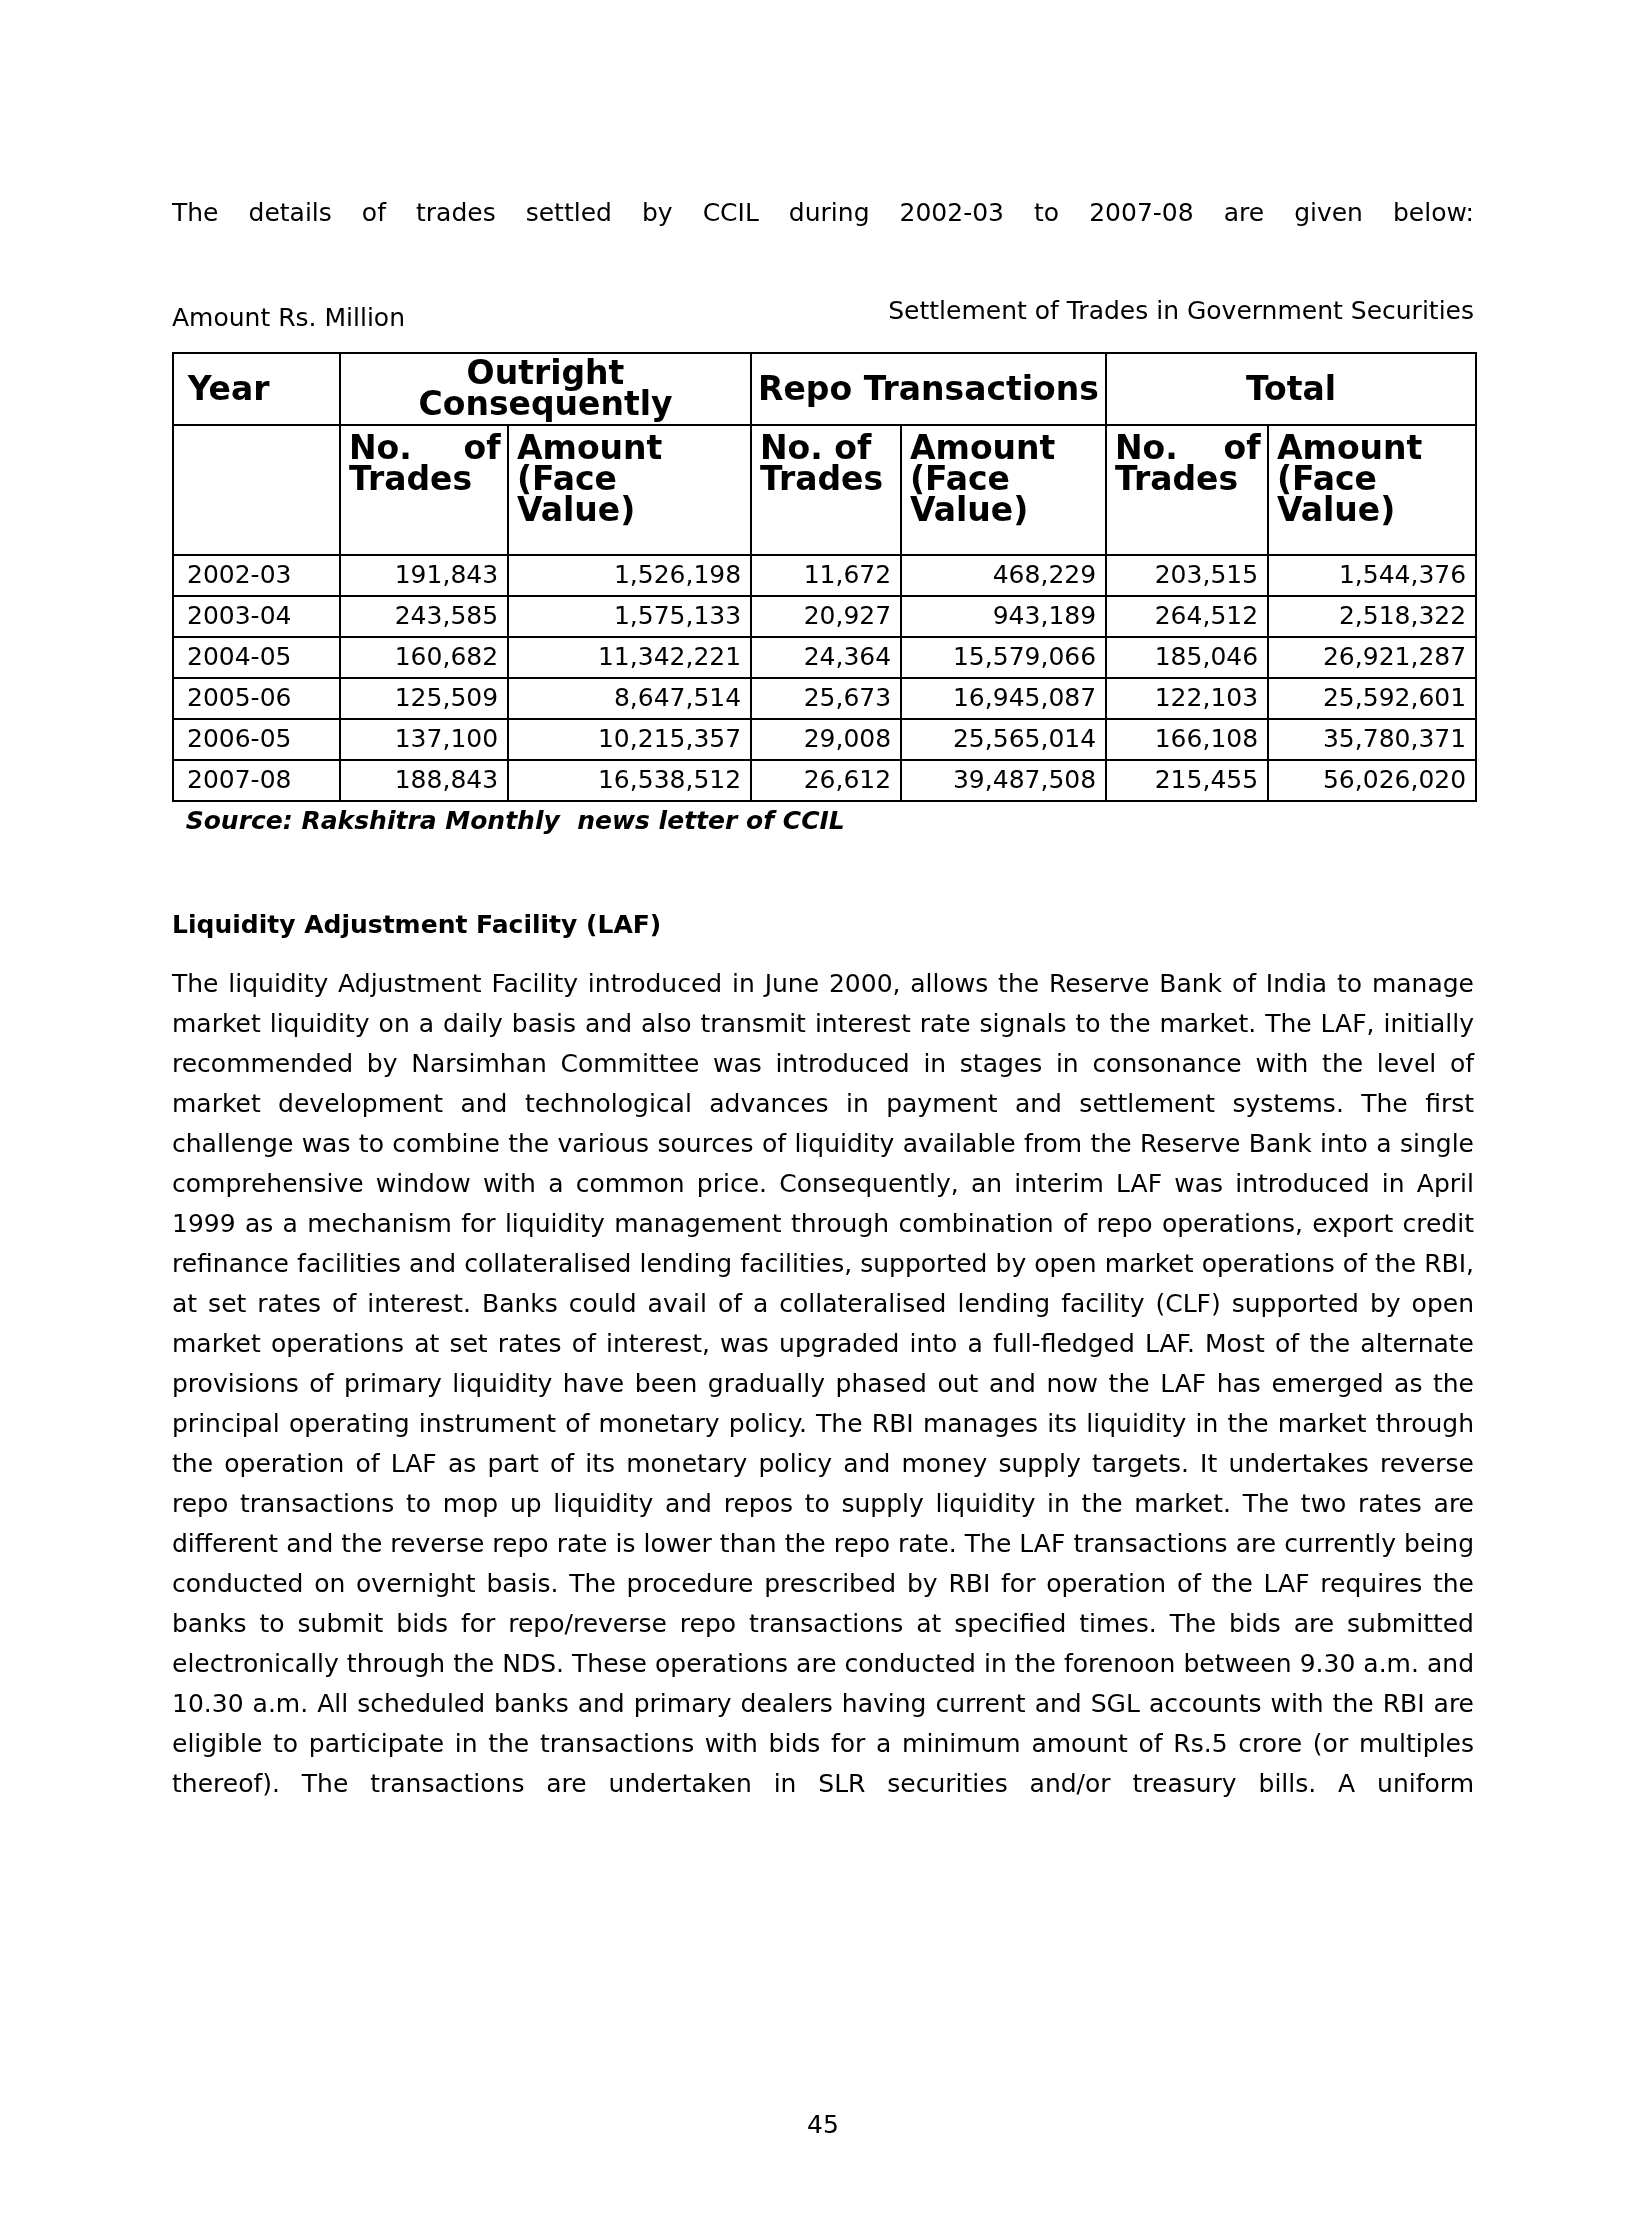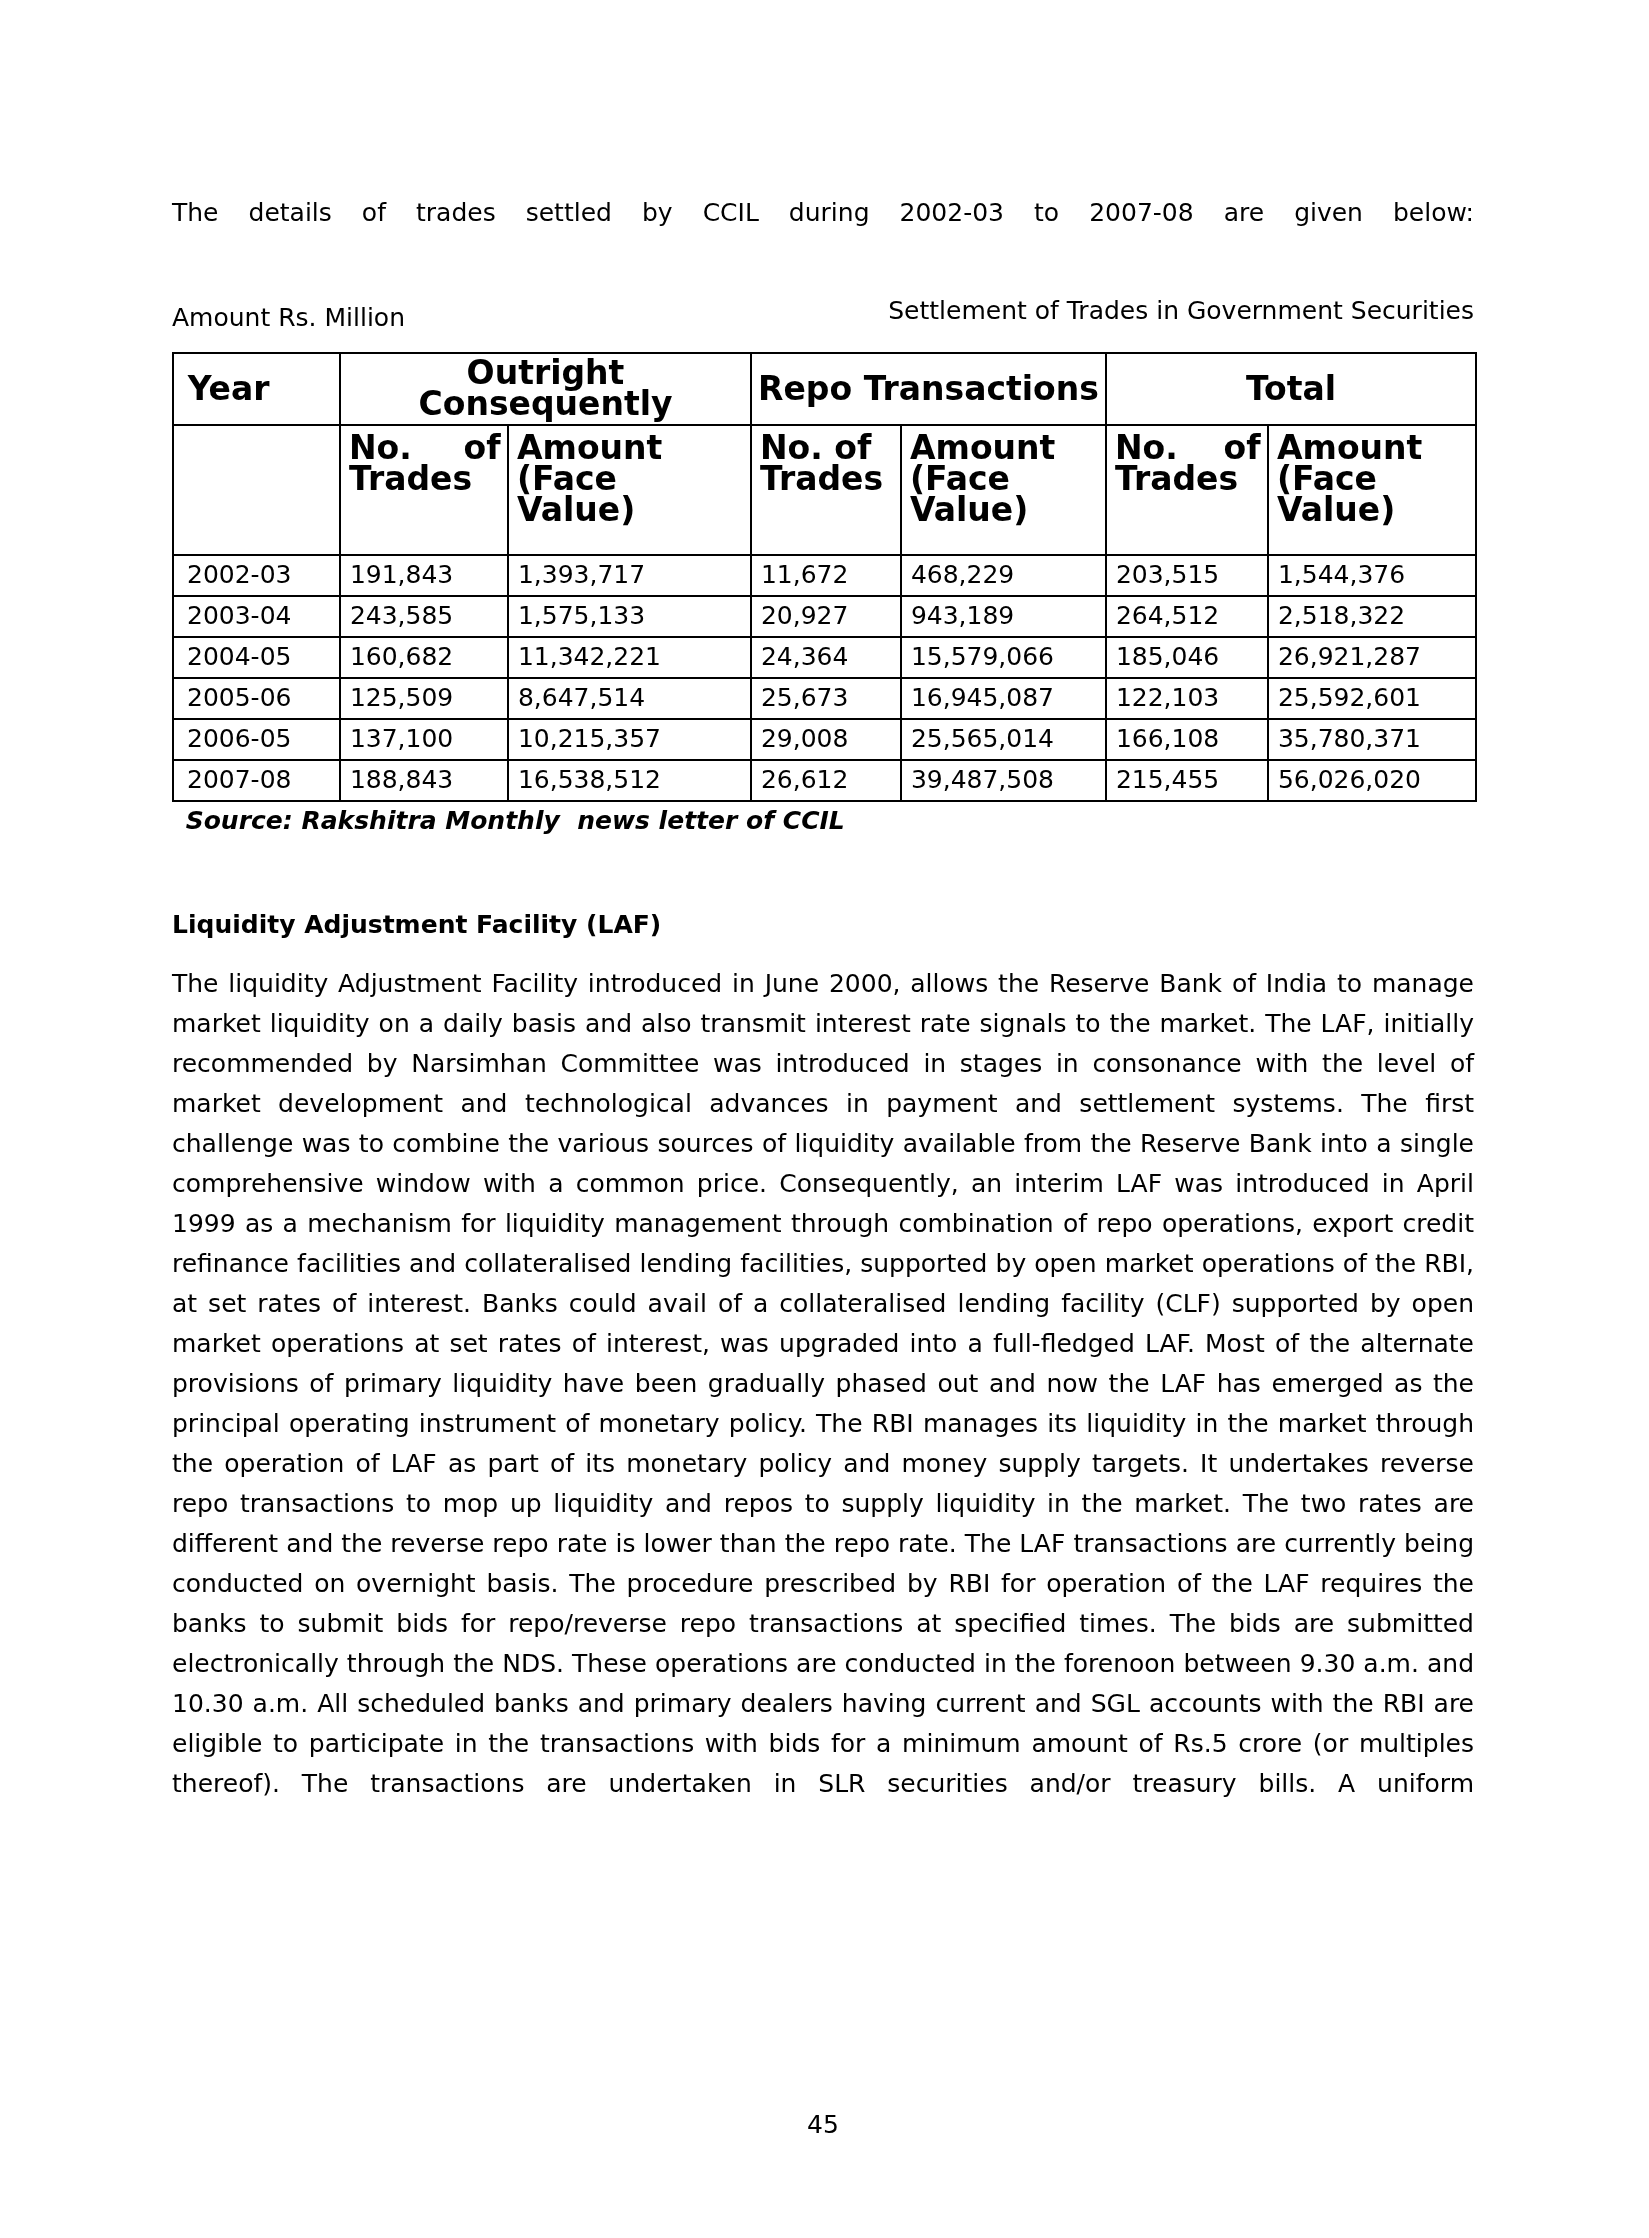--- a/index.html
+++ b/index.html
@@ -121,20 +121,21 @@
     line-height: 31px;
   }
   .year-blank {
     border-top: none !important;
   }
   table.settlement tbody td {
     height: 35px;
     line-height: 35px;
     font-size: 25px;
     padding: 1.6px 8.9px 2.4px 8.9px !important;
+    text-align: right;
     white-space: nowrap;
   }
   table.settlement tbody td.year-cell {
     text-align: left;
     padding-left: 13px !important;
   }
 
   
   col.c-year    { width: 167px; }
   col.c-o-no    { width: 168px; }
@@ -245,21 +246,21 @@
             <span class="noj">Amount</span>
             <span class="noj">(Face</span>
             <span class="noj">Value)</span>
           </th>
         </tr>
       </thead>
       <tbody>
         <tr>
           <td class="year-cell">2002-03</td>
           <td>191,843</td>
-          <td>1,393,717</td>
+          <td>1,526,198</td>
           <td>11,672</td>
           <td>468,229</td>
           <td>203,515</td>
           <td>1,544,376</td>
         </tr>
         <tr>
           <td class="year-cell">2003-04</td>
           <td>243,585</td>
           <td>1,575,133</td>
           <td>20,927</td>

